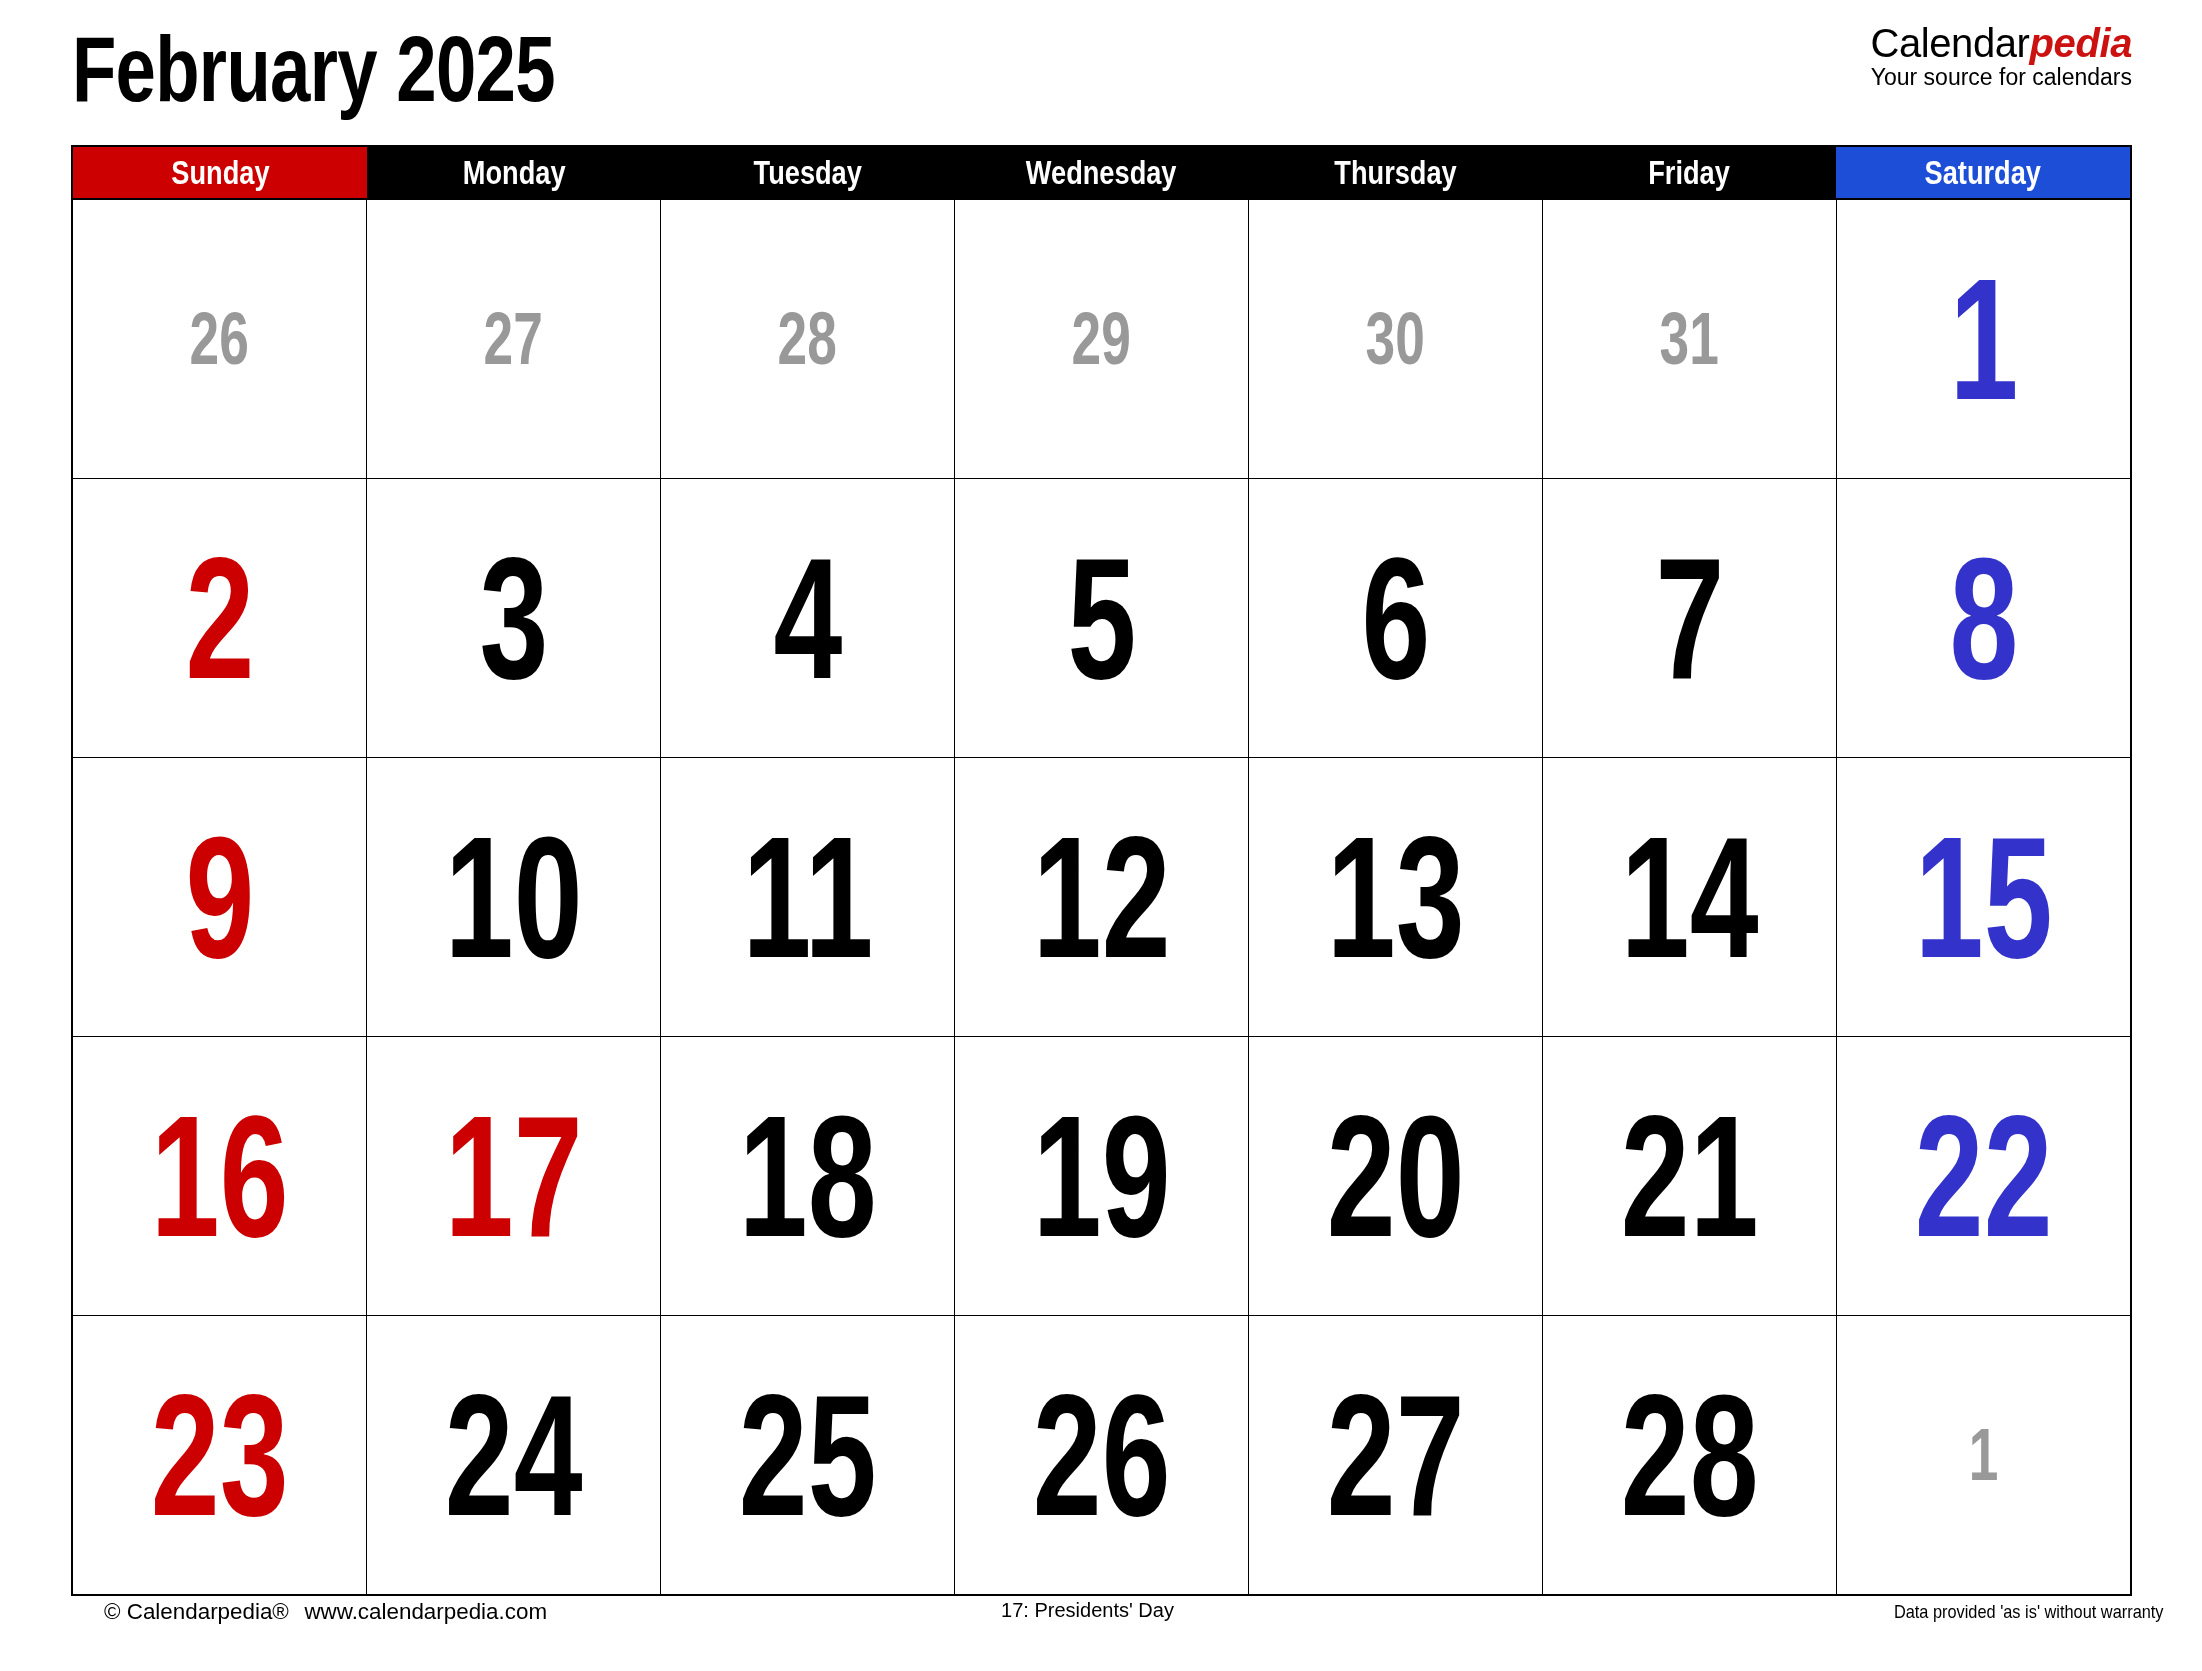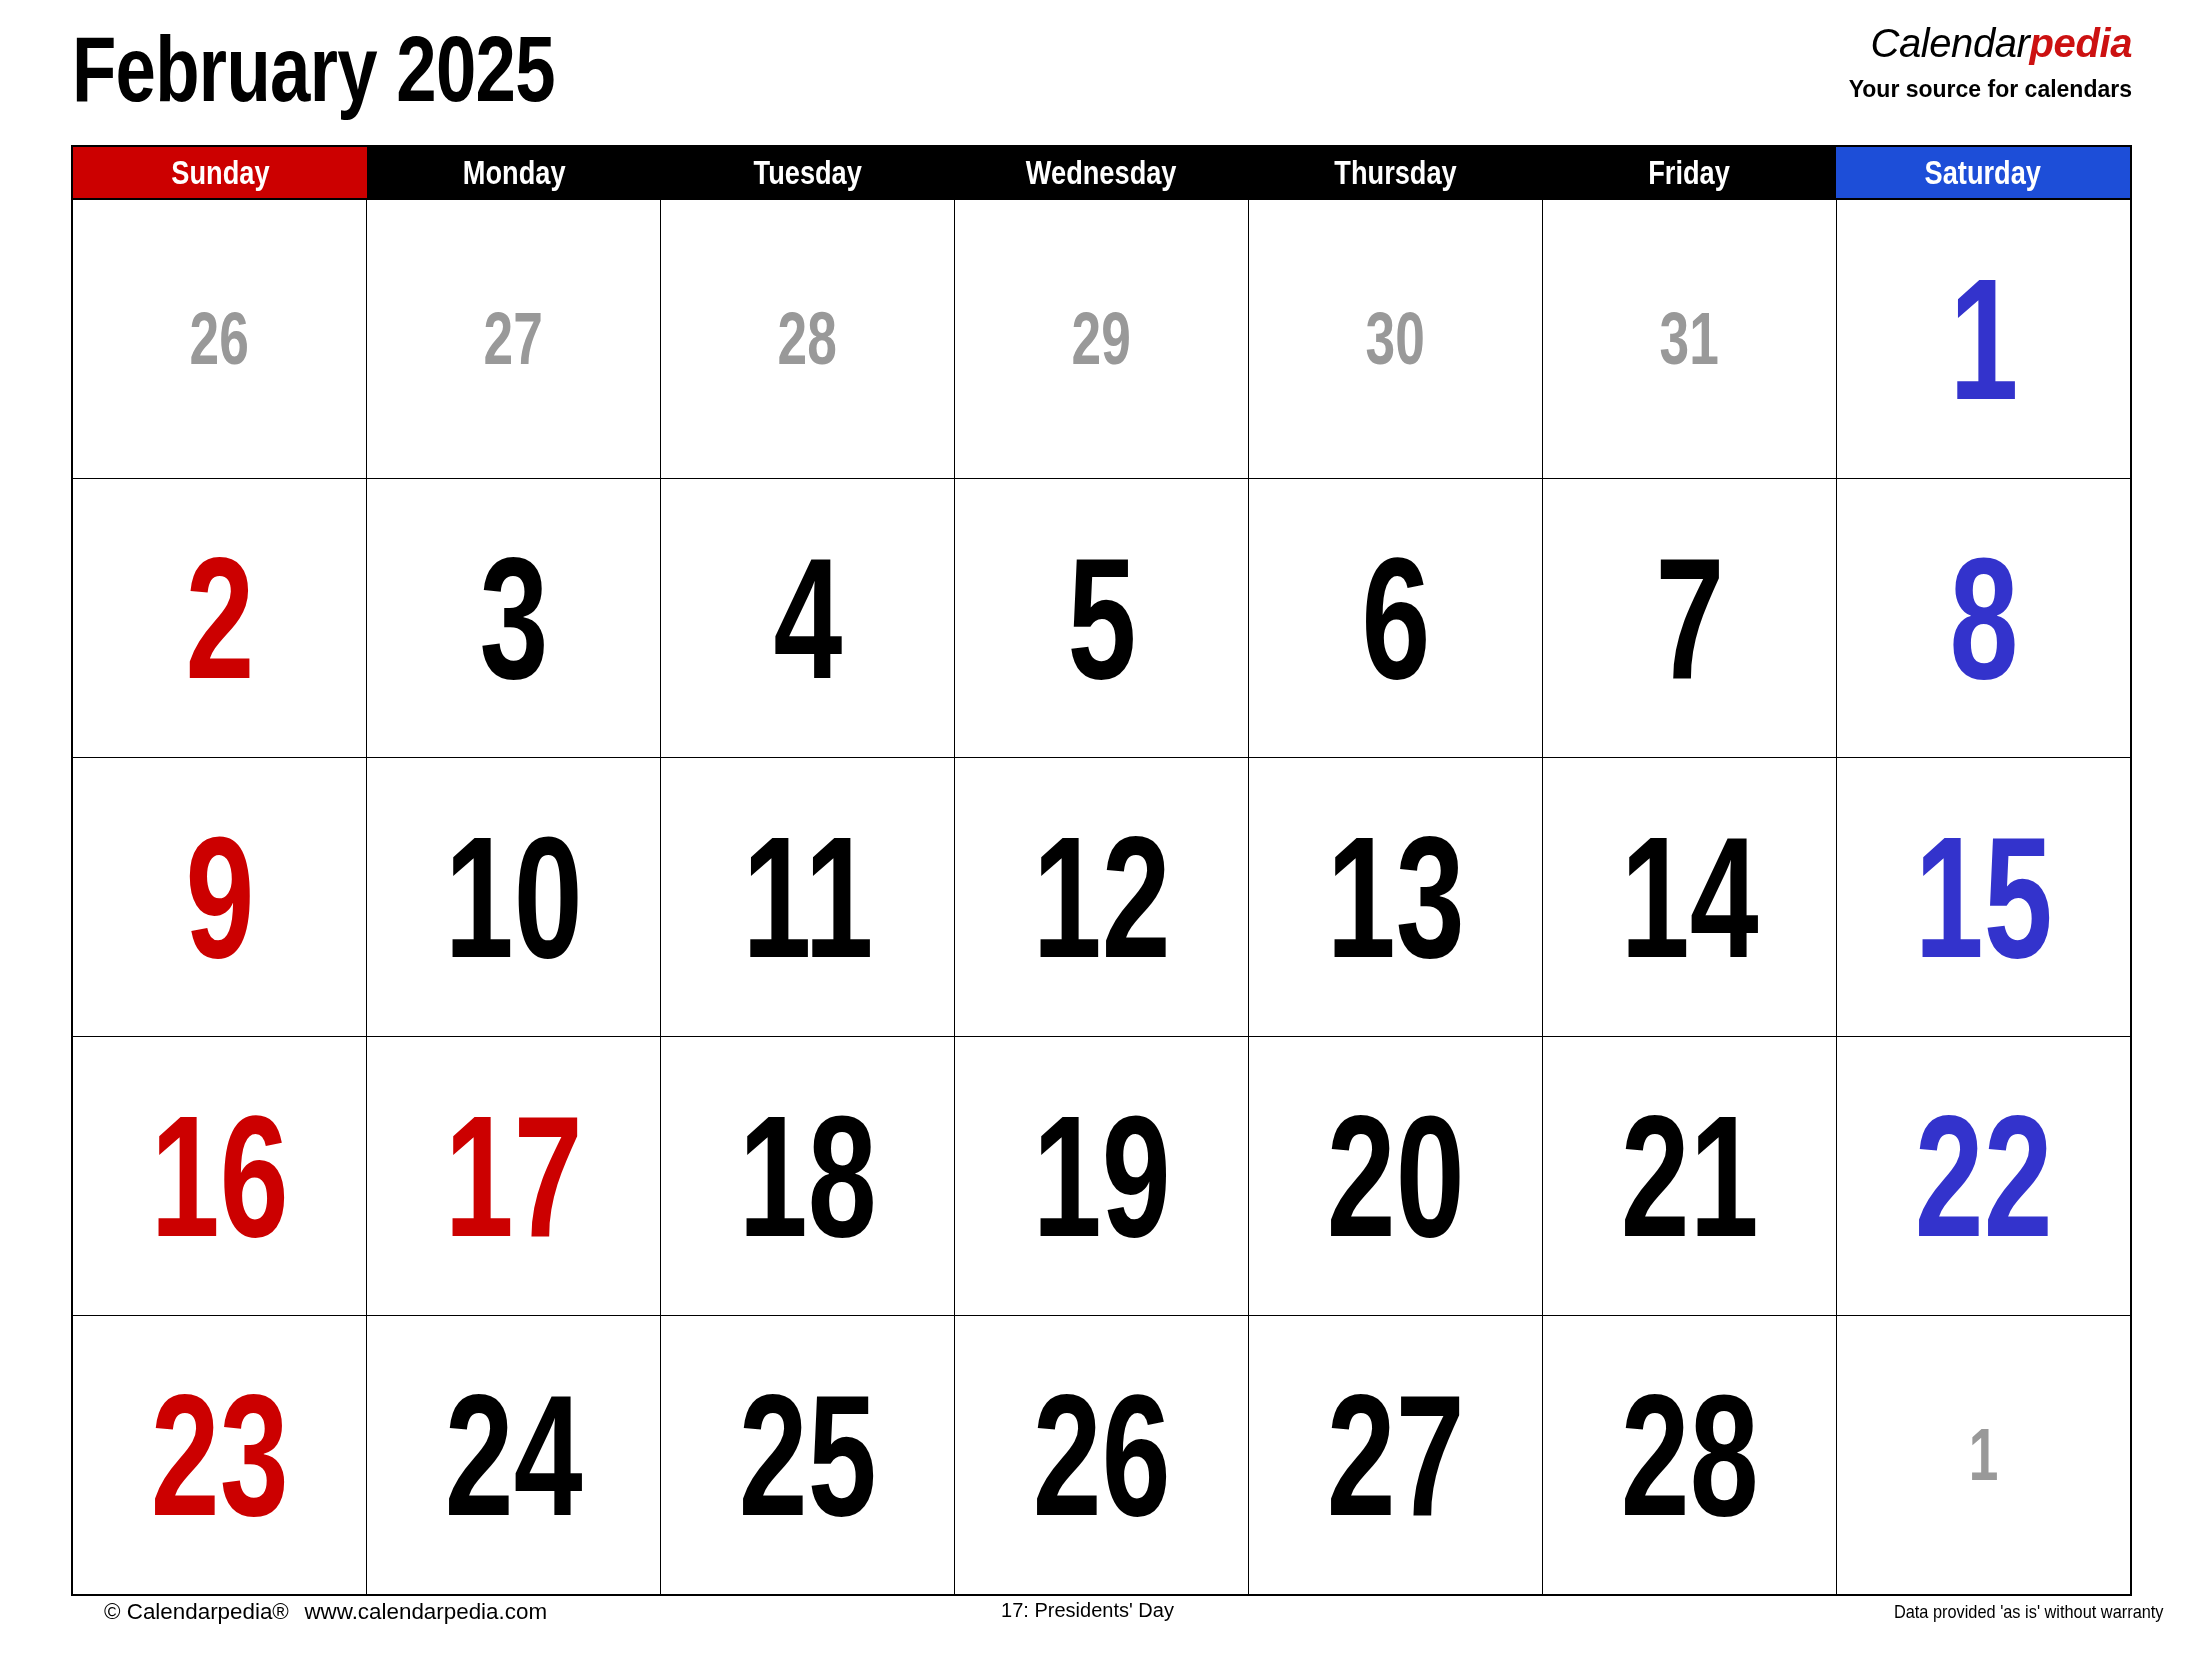--- a/index.html
+++ b/index.html
@@ -53,33 +53,32 @@
   }
   .brand-line1 {
     font-size: 40px;
     white-space: nowrap;
     line-height: 1.05;
   }
   .brand-cal {
     color: #000000;
     font-weight: normal;
     letter-spacing: -0.4px;
-    font-style: italic;
   }
   .brand-pedia {
     color: #cc1111;
     font-weight: bold;
     font-style: italic;
     letter-spacing: -0.4px;
   }
   .brand-tagline {
-    margin-top: 14px;
+    margin-top: 2px;
     font-size: 23px;
     color: #000000;
-    font-weight: bold;
+    font-weight: normal;
     white-space: nowrap;
   }
 
   
   .calendar {
     position: absolute;
     left: 71px;
     top: 145px;
     width: 2061px;
     height: 1451px;

